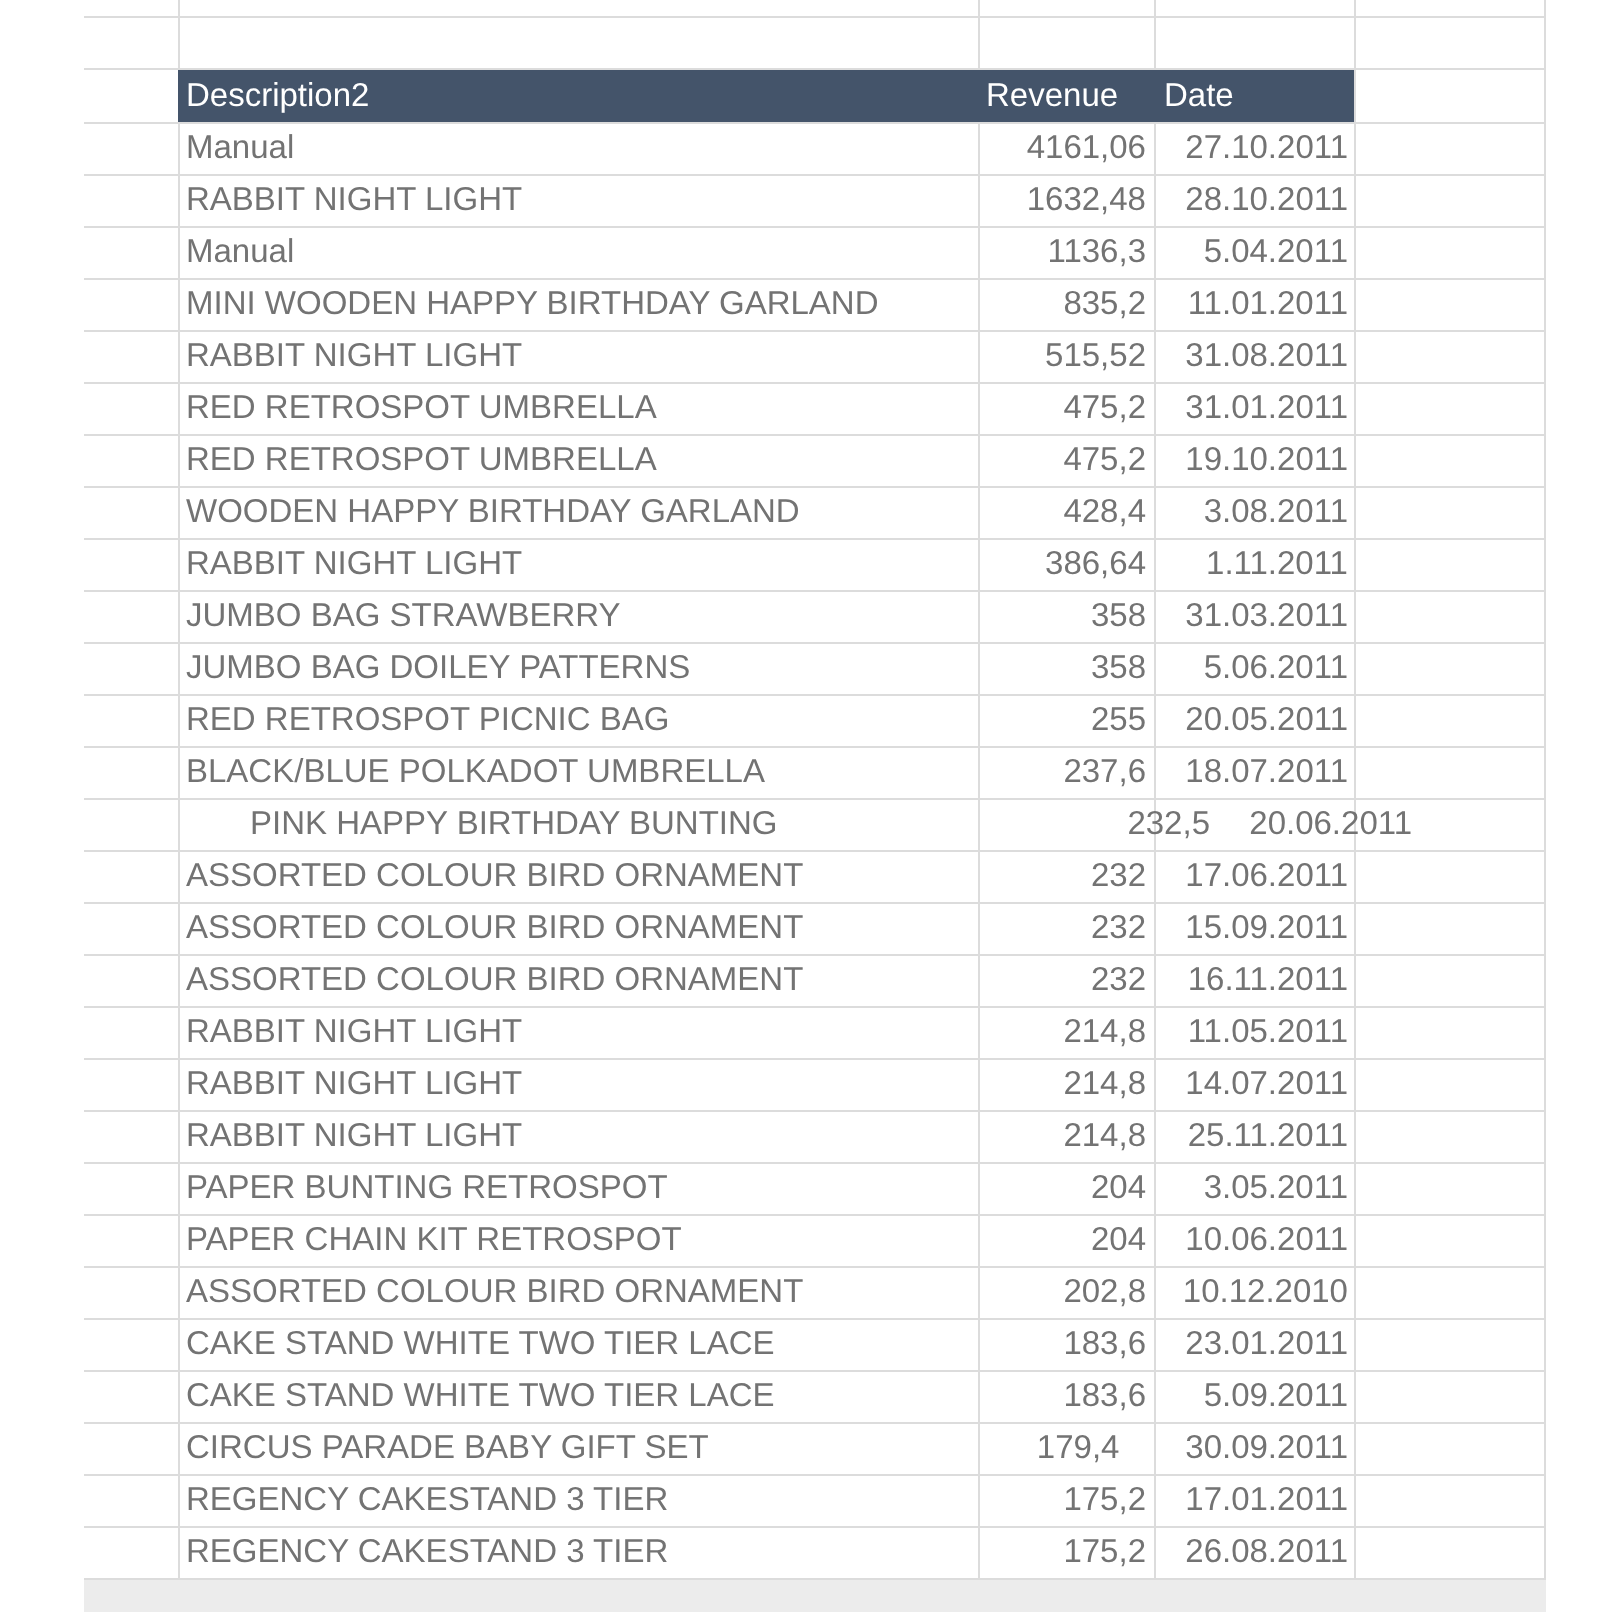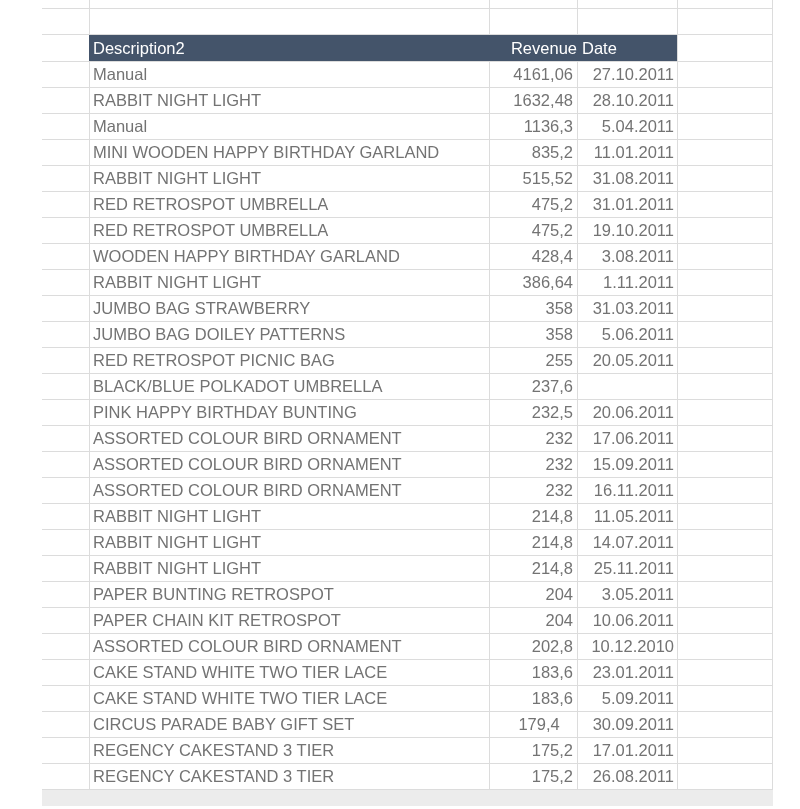--- a/index.html
+++ b/index.html
@@ -51,21 +51,21 @@
     .cell {
       box-sizing: border-box;
       white-space: nowrap;
       overflow: hidden;
       line-height: 26px;
       height: 26px;
     }
     .c-desc { width: 400px; padding-left: 4px; text-align: left; }
     .c-rev  { width: 88px;  padding-right: 4px; text-align: right; }
     .c-date { width: 100px; padding-right: 3px; text-align: right; }
-    .row.header .c-rev  { text-align: right; padding-left: 4px; padding-right: 0; }
+    .row.header .c-rev  { text-align: left; padding-left: 4px; padding-right: 0; }
     .row.header .c-date { text-align: left; padding-left: 5px; }
     .hscroll {
       position: absolute;
       left: 42px;
       top: 790px;
       width: 731px;
       height: 16px;
       background: #ececec;
     }
   </style>
@@ -177,22 +177,23 @@
         <div class="cell c-date">5.06.2011</div>
       </div>
       <div class="row" style="top: 347px;">
         <div class="cell c-desc">RED RETROSPOT PICNIC BAG</div>
         <div class="cell c-rev">255</div>
         <div class="cell c-date">20.05.2011</div>
       </div>
       <div class="row" style="top: 373px;">
         <div class="cell c-desc">BLACK/BLUE POLKADOT UMBRELLA</div>
         <div class="cell c-rev">237,6</div>
-      </div>
-      <div class="row" style="top: 399px;">
+        <div class="cell c-date">18.07.2011</div>
+      </div>
+      <div class="row" style="top: 399px; padding-left: 32px;">
         <div class="cell c-desc">PINK HAPPY BIRTHDAY BUNTING</div>
         <div class="cell c-rev">232,5</div>
         <div class="cell c-date">20.06.2011</div>
       </div>
       <div class="row" style="top: 425px;">
         <div class="cell c-desc">ASSORTED COLOUR BIRD ORNAMENT</div>
         <div class="cell c-rev">232</div>
         <div class="cell c-date">17.06.2011</div>
       </div>
       <div class="row" style="top: 451px;">

